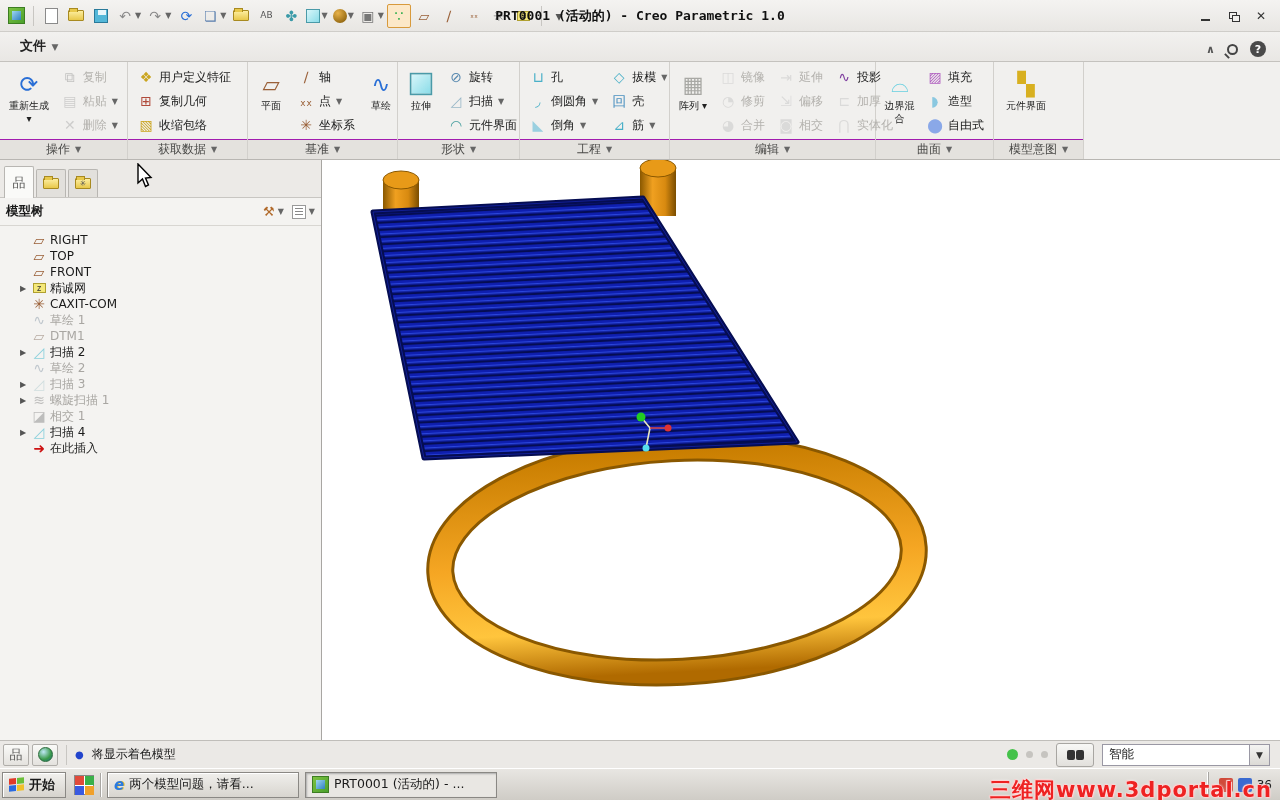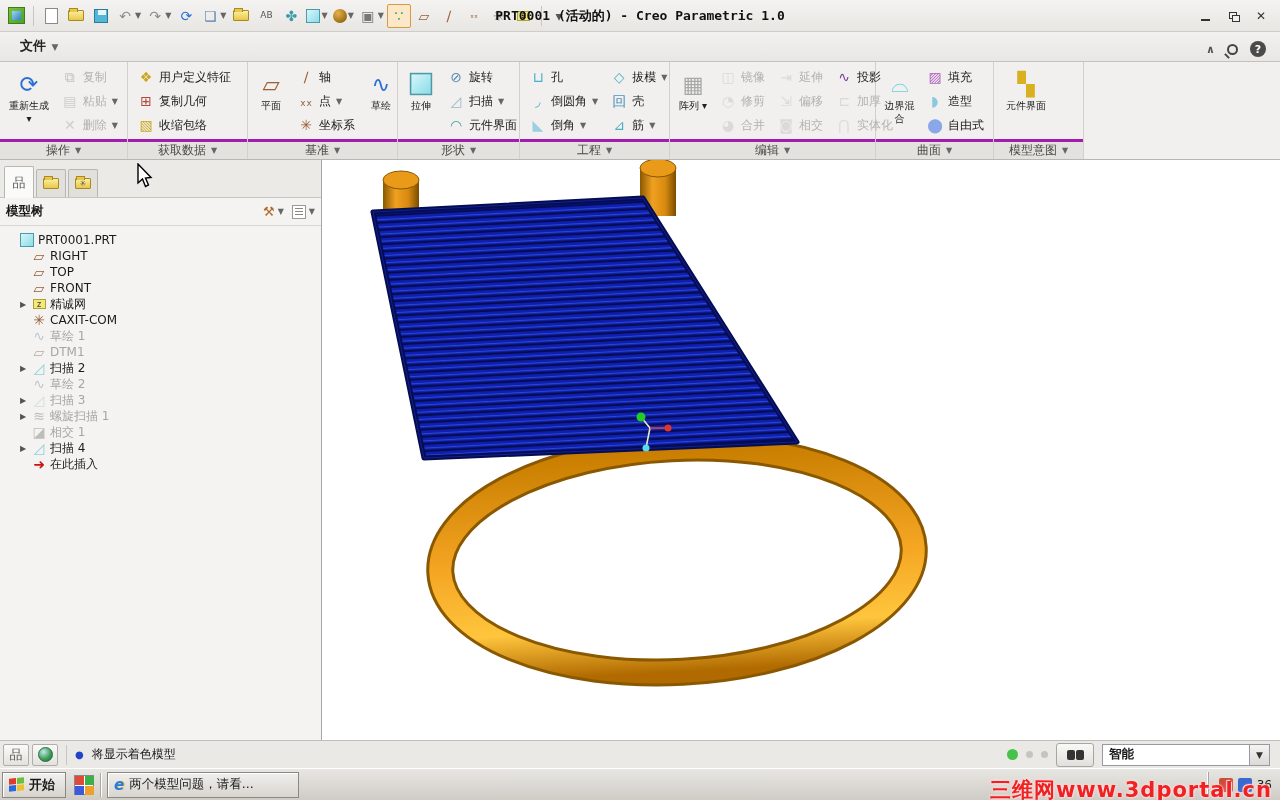--- a/index.html
+++ b/index.html
@@ -62,21 +62,21 @@
   .mag:before { content:""; position:absolute; width:2px; height:6px; background:#444;
     transform:rotate(-45deg); left:-3px; top:7px; }
   .help { width:16px; height:16px; border-radius:50%; background:#4a4a4a; color:#fff;
     display:flex; align-items:center; justify-content:center; font-size:11px; font-weight:bold; }
 
   
   #ribbon { position:absolute; left:0; top:62px; width:1280px; height:98px;
     background:#f1f0ee; border-bottom:1px solid #b8b6b2; display:flex; }
   .rgroup { display:flex; flex-direction:column; border-right:1px solid #d2d0cc; }
   .rg-content { flex:1; display:flex; align-items:flex-start; padding:3px 4px 0; gap:2px; }
-  .rg-label { height:20px; background:#e4e2de; border-top:3px solid #a21caf;
+  .rg-label { height:20px; background:#e4e2de; border-top:1px solid #a21caf;
     display:flex; align-items:center; justify-content:center; gap:4px;
     font-size:12px; color:#4a4a48; }
   .rg-label .qdd { font-size:8px; }
   .bigbtn { width:56px; display:flex; flex-direction:column; align-items:center;
     padding:2px 1px; border:1px solid transparent; border-radius:2px; }
   .bigbtn .bicon { width:34px; height:32px; display:flex; align-items:center; justify-content:center;
     font-size:26px; line-height:1; }
   .bigbtn .blabel { font-size:10px; text-align:center; line-height:1.25; color:#222; }
   .rcol { display:flex; flex-direction:column; }
   .smbtn { height:24px; display:flex; align-items:center; gap:4px; padding:0 4px;
@@ -117,21 +117,21 @@
 
   
   #statusbar { position:absolute; left:0; top:740px; width:1280px; height:28px;
     background:#ebe9e6; border-top:1px solid #c0beba; display:flex; align-items:center; }
   .sbtn { width:26px; height:22px; border:1px solid #b0aeaa; background:linear-gradient(#fafaf8,#e4e2de);
     border-radius:2px; display:flex; align-items:center; justify-content:center; margin-left:3px; }
   .globe { width:15px; height:15px; border-radius:50%;
     background:radial-gradient(circle at 35% 30%, #bfe8f5, #3a9a4a 60%, #1a6a8a); border:1px solid #2a6a3a; }
   .sbsep { width:1px; height:20px; background:#c8c6c2; margin:0 8px; }
   .sbullet { color:#2244cc; font-size:10px; margin-right:8px; }
-  #sb-right { margin-left:auto; display:flex; align-items:center; gap:8px; padding-right:10px;font-weight:bold; }
+  #sb-right { margin-left:auto; display:flex; align-items:center; gap:8px; padding-right:10px; }
   .dot { border-radius:50%; }
   .dot-g { width:11px; height:11px; background:#44c24a; }
   .dot-s { width:7px; height:7px; background:#c6c4c0; }
   .binoc { width:38px; height:24px; border:1px solid #a8a6a2; border-radius:3px;
     background:linear-gradient(#f8f8f6,#e2e0dc); display:flex; align-items:center; justify-content:center; gap:1px; }
   .binoc i { width:8px; height:10px; background:#333; border-radius:2px; display:block; }
   #filterbox { display:flex; align-items:center; }
   #filter-input { width:148px; height:22px; background:#fff; border:1px solid #9a98a4;
     display:flex; align-items:center; padding-left:6px; font-size:12.5px; }
   #filter-dd { width:20px; height:22px; border:1px solid #9a98a4; border-left:none;
@@ -550,27 +550,20 @@
           <span class="listic">
             <i></i>
             <i></i>
             <i></i>
           </span>
           <span class="qdd">▼</span>
         </span>
     </span>
   </div>
   <div id="tree">
-      <div class="trow">
-        <span class="arrow"></span>
-        <span class="tic">
-          <span class="ic-cube"></span>
-        </span>
-        <span class="tlabel">PRT0001.PRT</span>
-      </div>
       <div class="trow ind1">
         <span class="arrow"></span>
         <span class="tic">
           <span class="ic" style="color: rgb(154, 96, 56);">▱</span>
         </span>
         <span class="tlabel">RIGHT</span>
       </div>
       <div class="trow ind1">
         <span class="arrow"></span>
         <span class="tic">
@@ -757,20 +750,26 @@
       <i></i>
       <i></i>
       <i></i>
     </div>
   <div class="tbsep"></div>
   <span id="tasks-host" style="display:flex;">
       <div class="taskbtn">
         <span class="ie-e">e</span>
         <span>两个模型问题，请看...</span>
       </div>
+      <div class="taskbtn active">
+        <span class="ic-creo">
+          <i></i>
+        </span>
+        <span>PRT0001 (活动的) - ...</span>
+      </div>
     </span>
   <div id="tray">
     <span class="trayic" style="background:#d04a3a"></span>
     <span class="trayic" style="background:#3a6ad0"></span>
     <span>36</span>
   </div>
 </div>
 <div id="watermark">三维网www.3dportal.cn</div>
 
 <div id="cursor">

